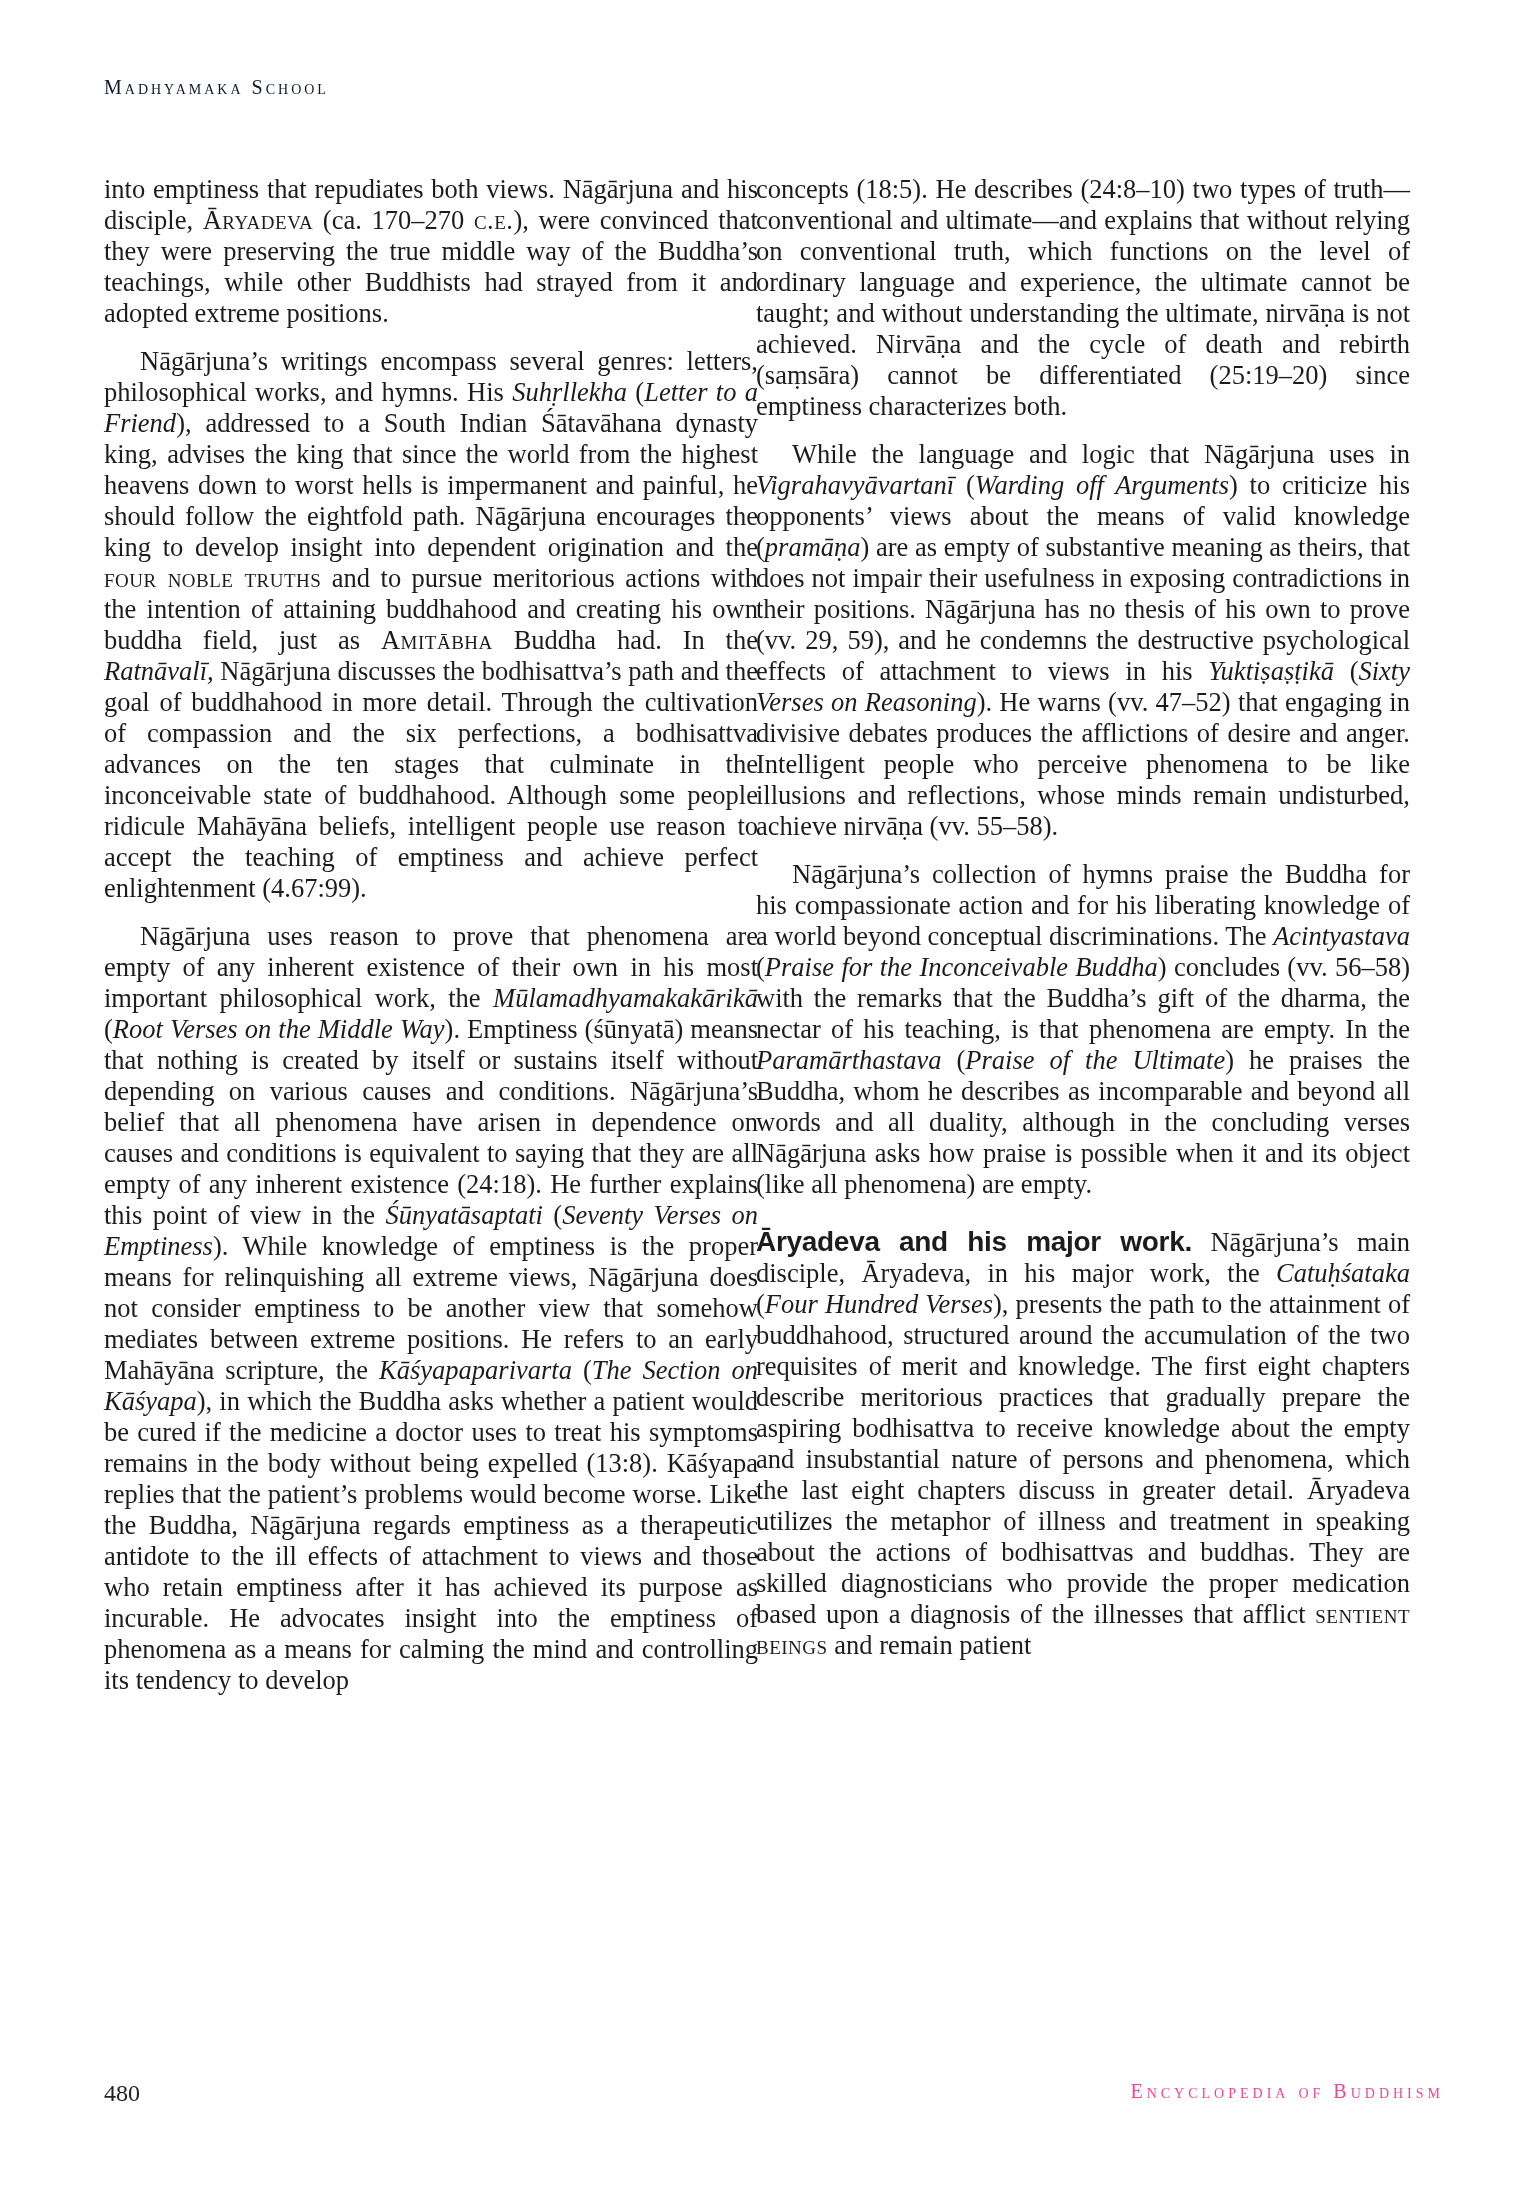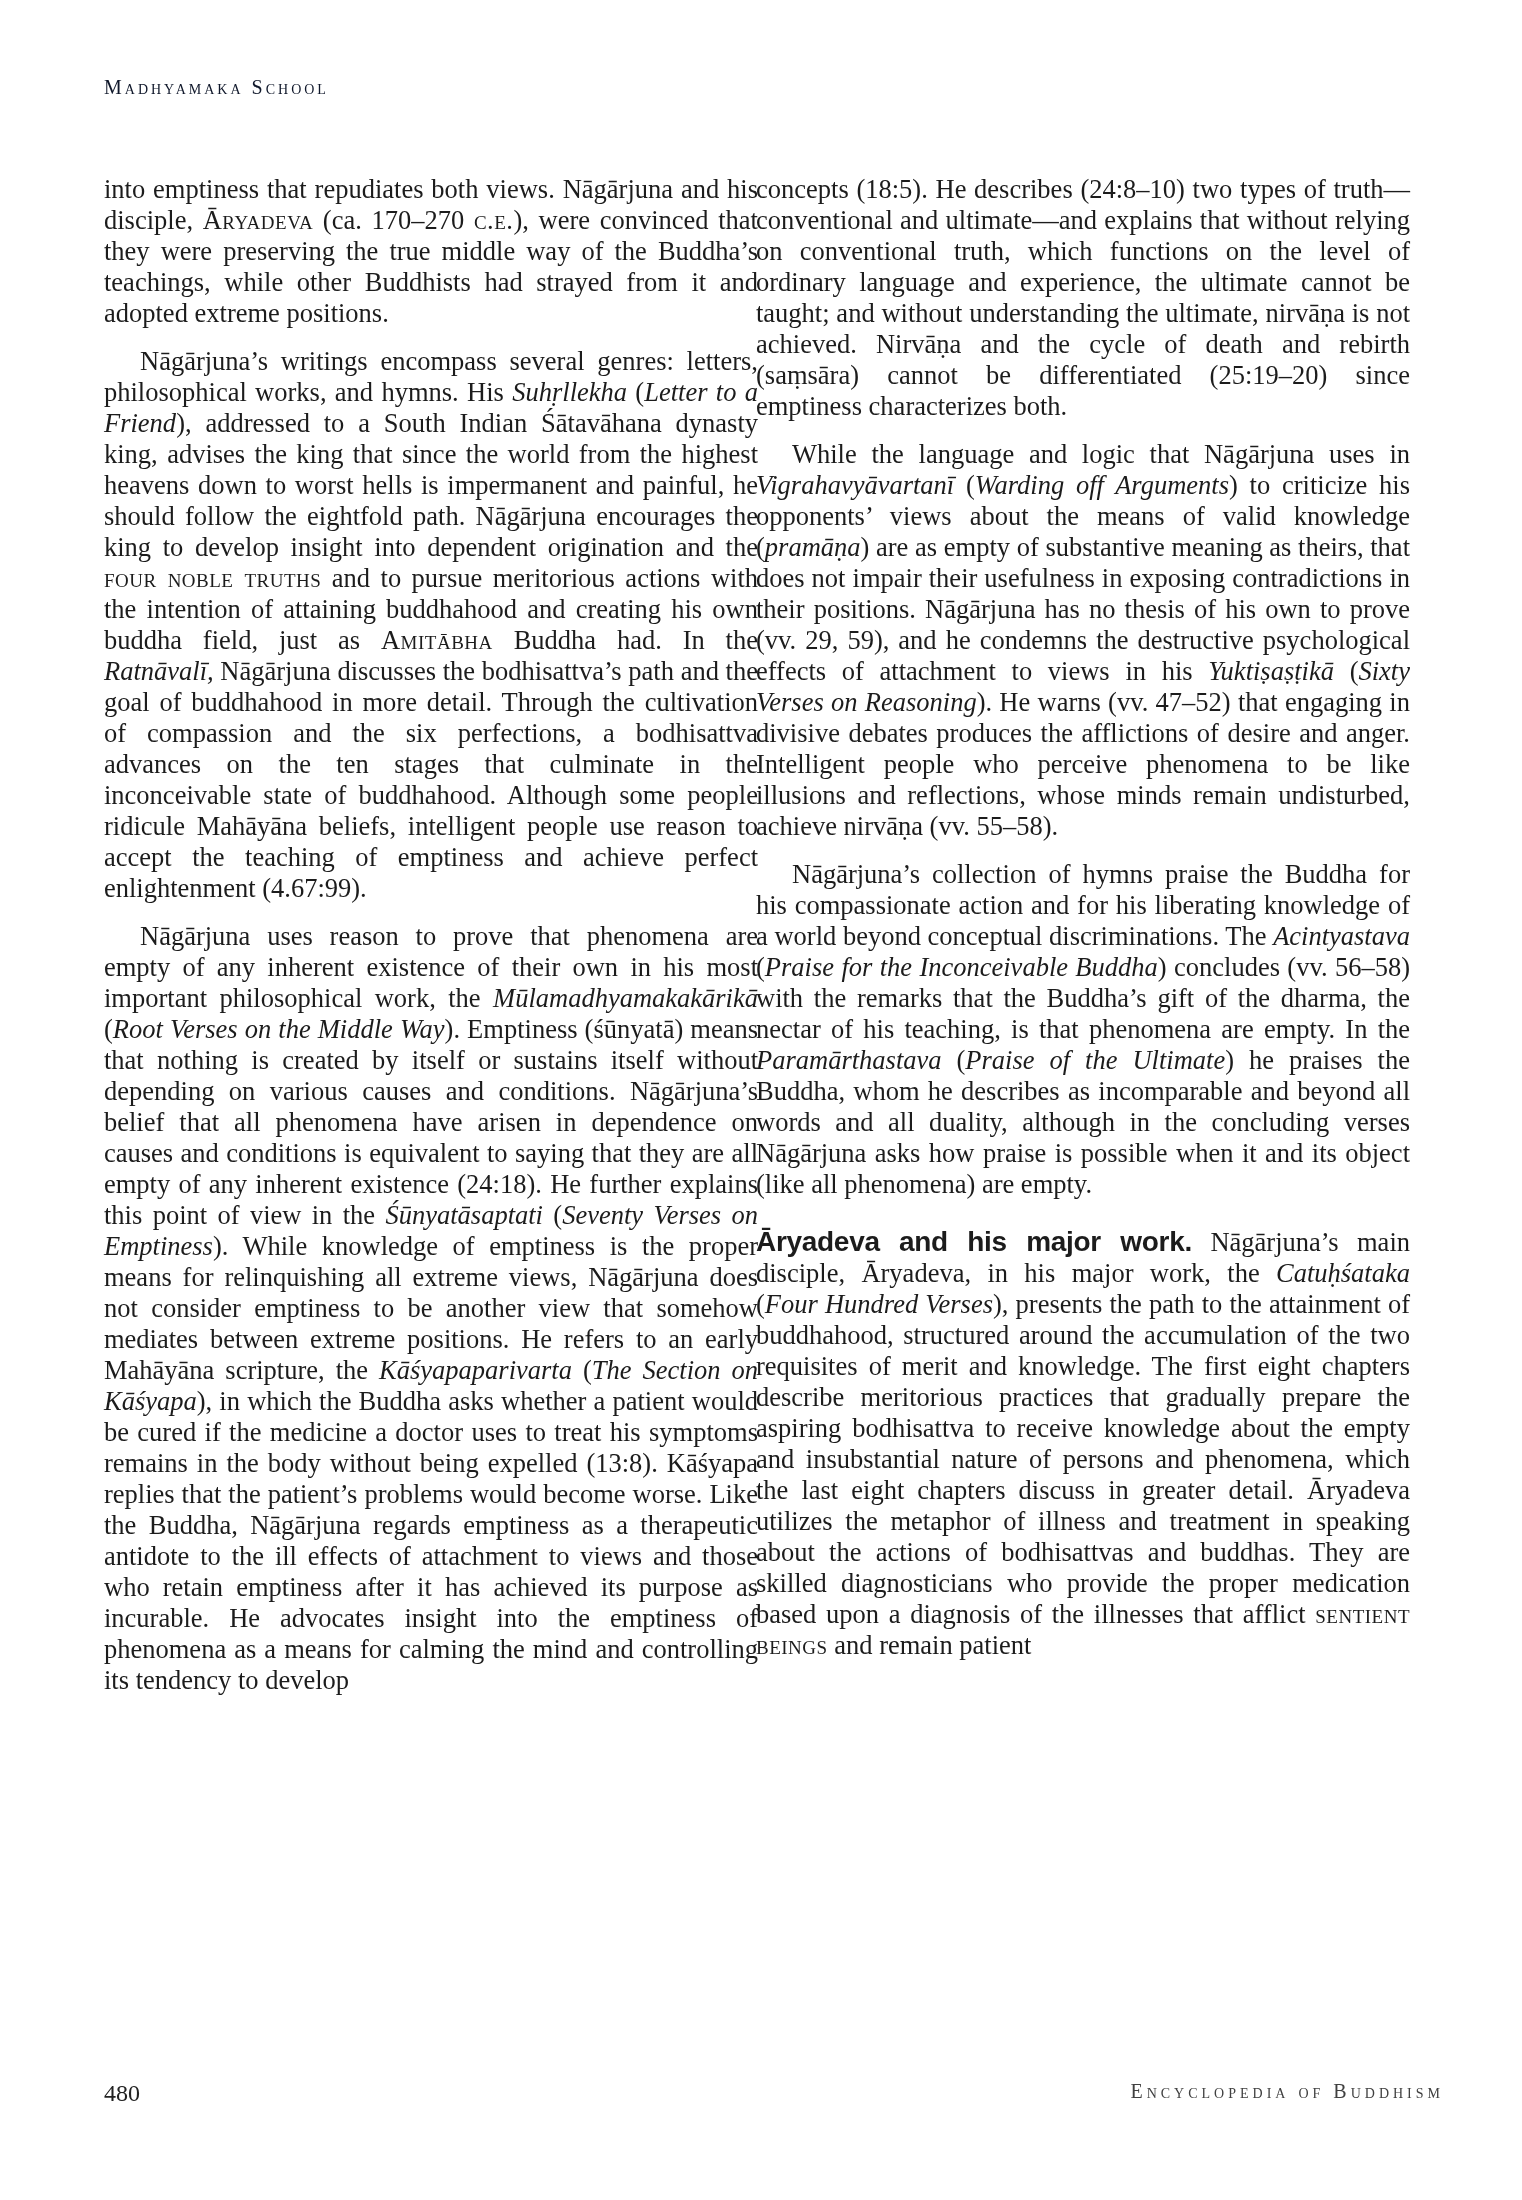--- a/index.html
+++ b/index.html
@@ -24,21 +24,21 @@
   .runin-head {
     font-family:Liberation Sans, sans-serif; font-weight:bold; font-size:28px; letter-spacing:-0.3px;
   }
   .folio {
     position:absolute; left:104px; top:2080px;
     font-family:"Liberation Serif", serif; font-size:24px; color:#222;text-align:right;
   }
   .book-title {
     position:absolute; right:78px; top:2080px;
     font-family:"Liberation Serif", serif; font-size:20px; letter-spacing:4px;
-    font-variant:small-caps; color:#404040;
+    font-variant:small-caps; color:#ec4899;
   }
 </style>
 </head>
 <body>
 
 <div class="running-head">Madhyamaka School</div>
 
 <div class="col left">
   <p class="noindent"><span>into emptiness that repudiates both views. Nāgārjuna and his disciple, </span><span class="sc">Āryadeva</span><span> (ca. 170–270 </span><span class="sc">c.e.</span><span>), were convinced that they were preserving the true middle way of the Buddha’s teachings, while other Buddhists had strayed from it and adopted extreme positions.</span></p>
 

